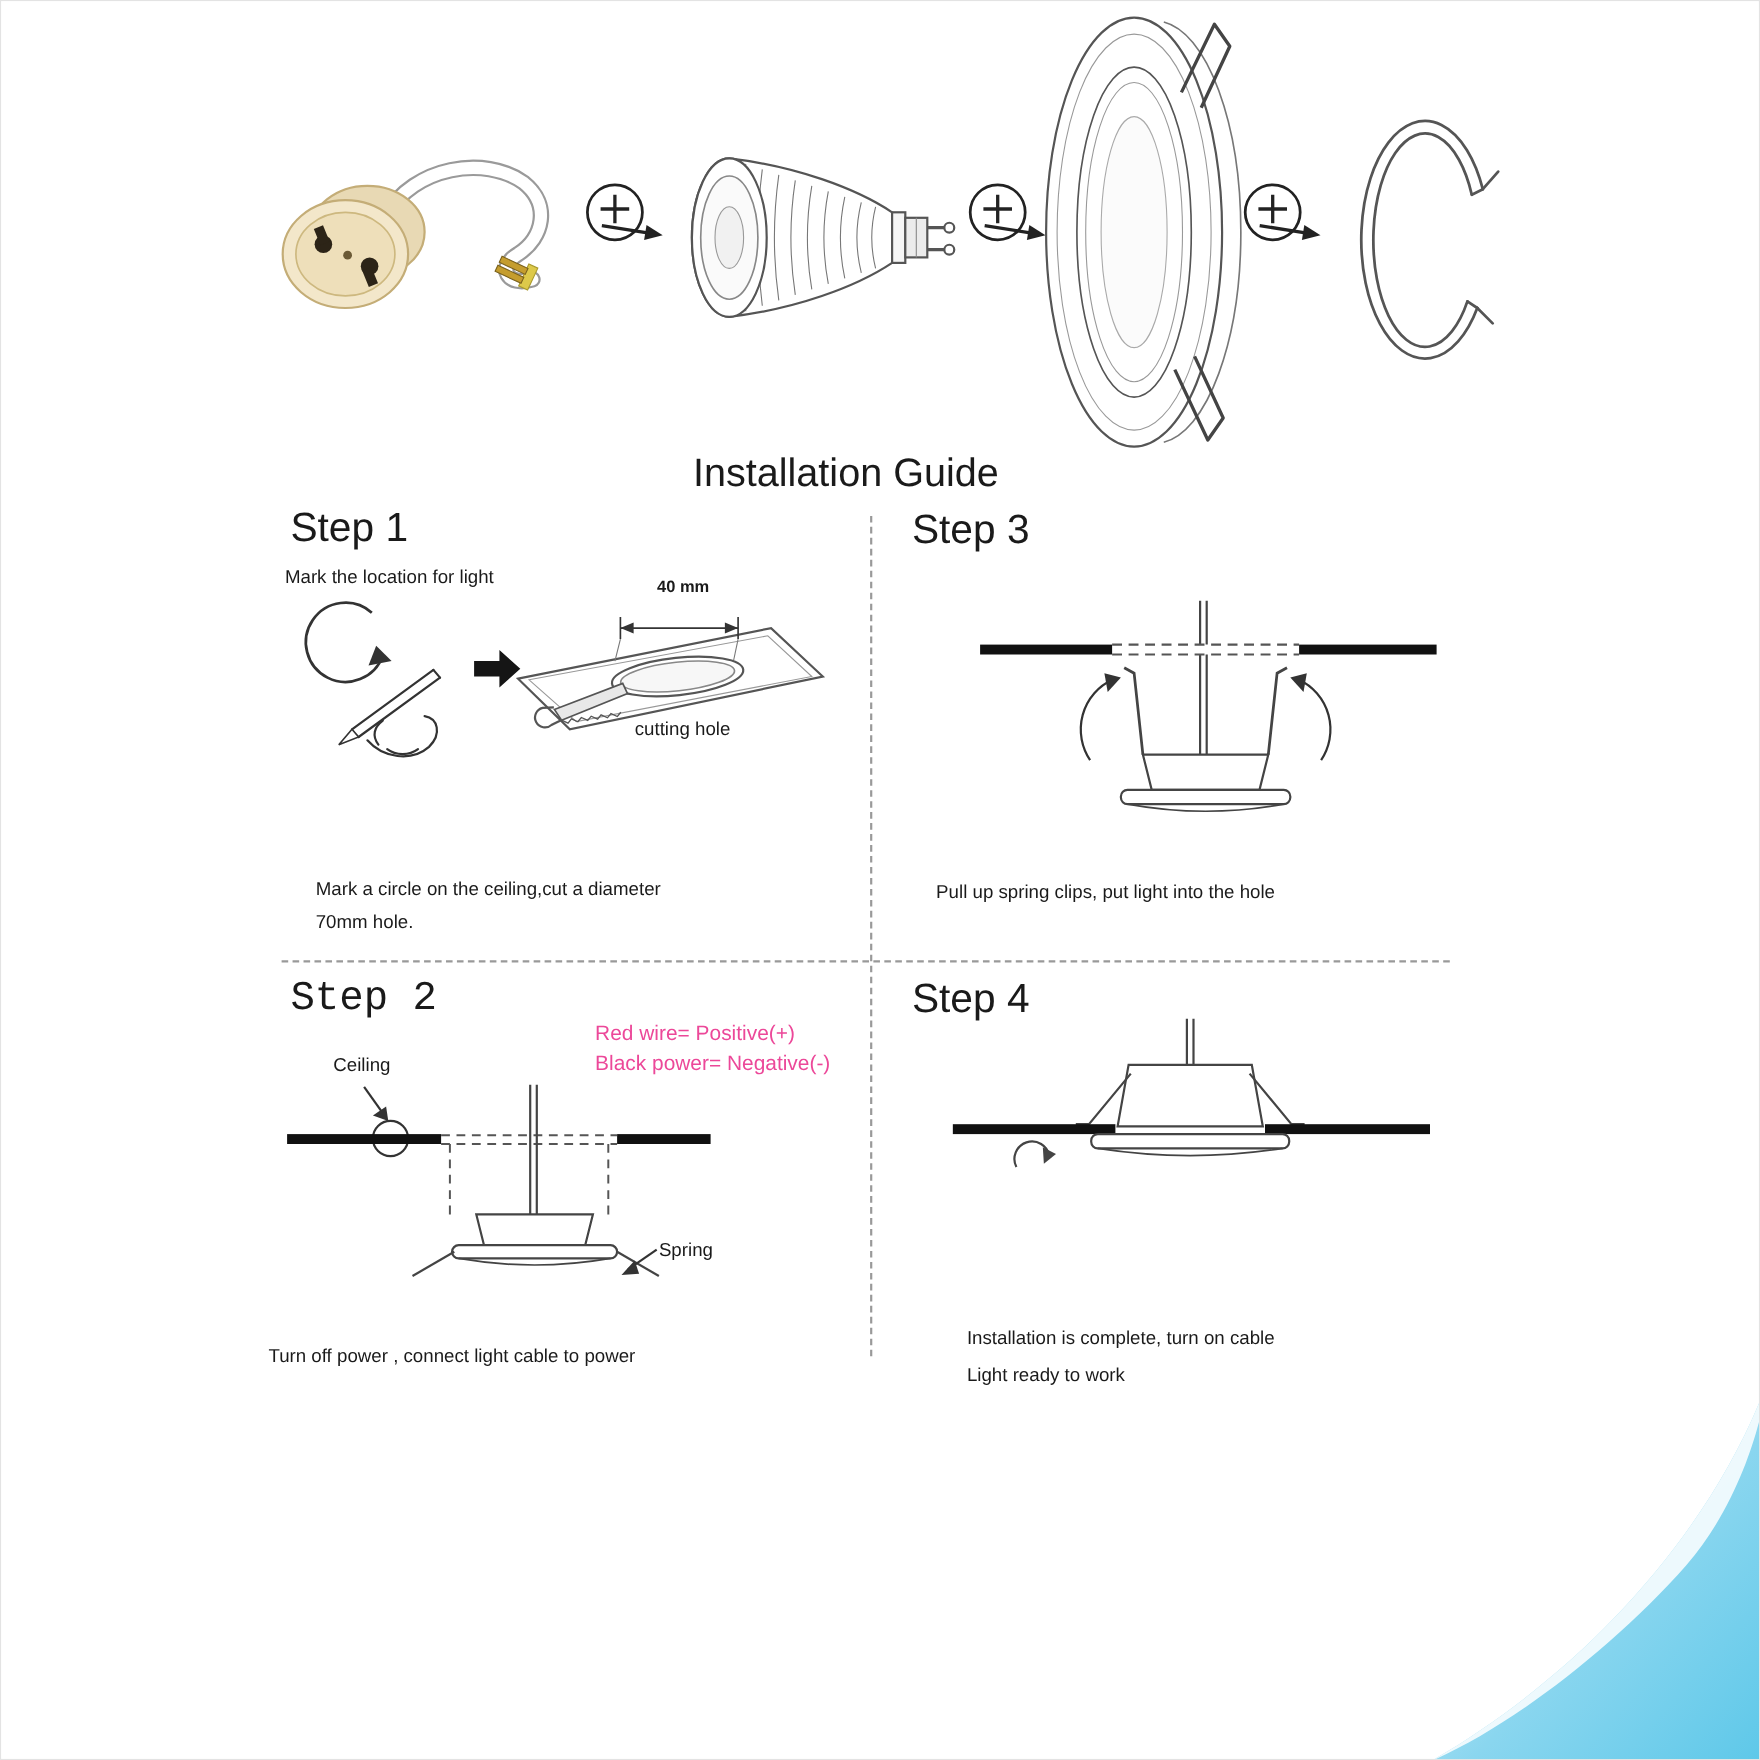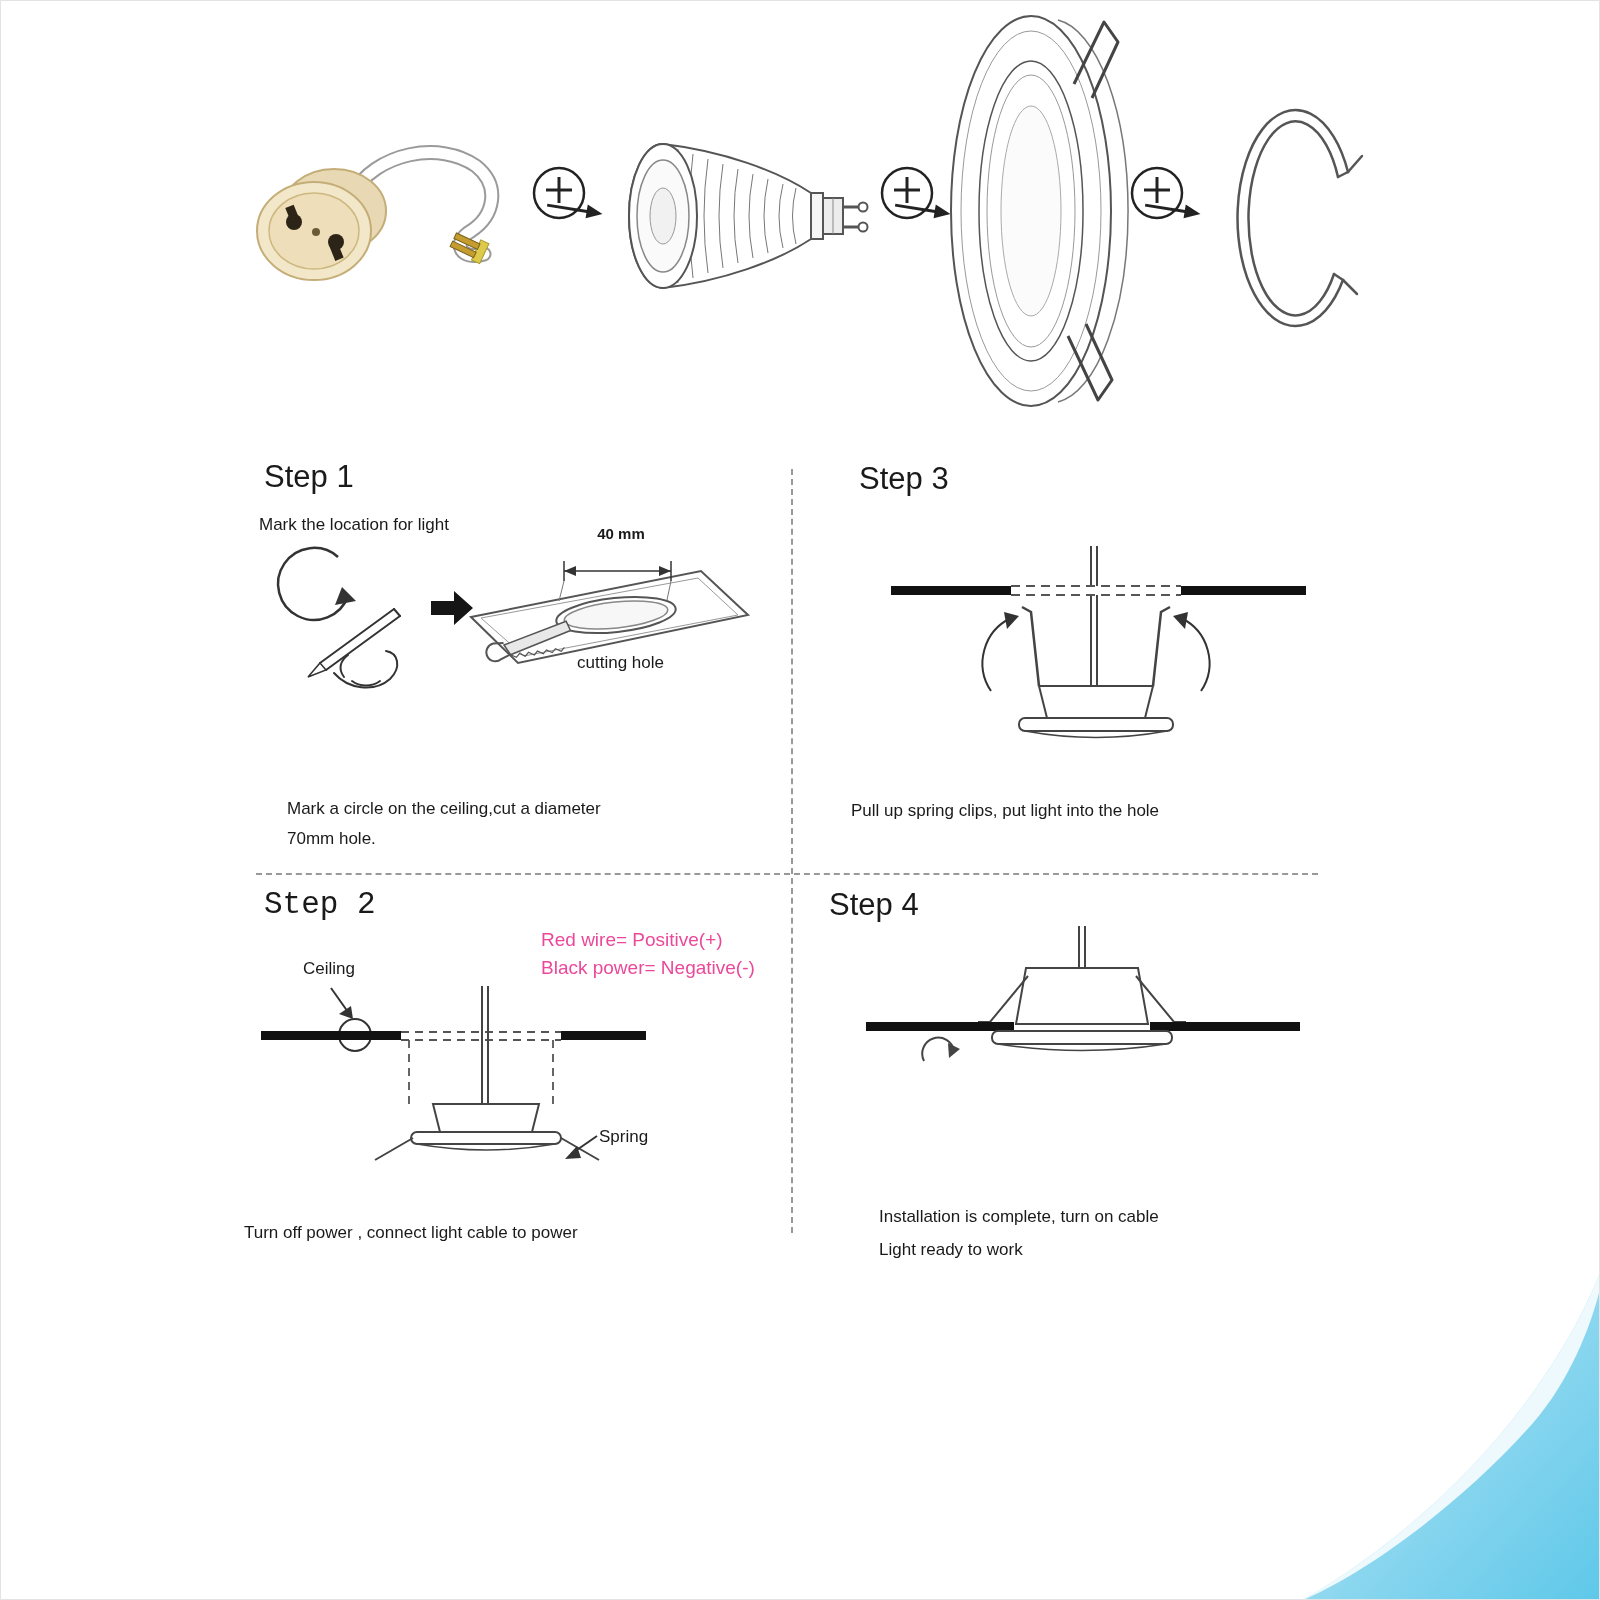--- a/index.html
+++ b/index.html
@@ -4,21 +4,21 @@
 <style>
   * { margin:0; padding:0; box-sizing:border-box; }
   html,body { background:#fff; }
   .page {
     position:relative; width:1600px; height:1600px; background:#ffffff;
     font-family:"Liberation Sans", sans-serif; color:#111; overflow:hidden;
     border:1px solid #e3e3e3;
   }
   .abs { position:absolute; }
   .t-title { font-size:36px; color:#1a1a1a; }
-  .t-step  { font-size:31px; color:#1a1a1a; }
+  .t-step  { font-size:37px; color:#1a1a1a; }
   .t-body  { font-size:17px; color:#1a1a1a; }
   .t-note  { font-size:19px; color:#ec4899; }
   .t-dim   { font-size:15px; font-weight:700; color:#1a1a1a; }
   .t-logo  { font-size:55px; font-weight:800; letter-spacing:-1.5px; color:#0d0d0d; }
   .divider-v { border-left:2px dashed #999; width:0; }
   .divider-h { border-top:2px dashed #999; height:0; }
   svg { display:block; }
 </style>
 </head>
 <body>
@@ -133,20 +133,21 @@
         <path d="M122,76 A58,108 0 1,0 117,184"></path>
         <path d="M112,81 A47,97 0 1,0 108,178"></path>
         <line x1="122" y1="76" x2="112" y2="81"></line>
         <line x1="117" y1="184" x2="108" y2="178"></line>
         <line x1="122" y1="76" x2="136" y2="60"></line>
         <line x1="117" y1="184" x2="131" y2="198"></line>
       </g>
     </svg>
   </div>
 
+  <div class="abs t-title" style="left:0; top:408px; width:1536px; text-align:center;">Installation Guide</div>
 
   <div class="abs divider-v" style="left:790px; top:468px; height:764px;"></div>
   <div class="abs divider-h" style="left:255px; top:872px; width:1062px;"></div>
 
   <div class="abs t-step" style="left:263px; top:458px;">Step 1</div>
   <div class="abs t-body" style="left:258px; top:514px;">Mark the location for light</div>
   <div class="abs t-dim" style="left:560px; top:524px; width:120px; text-align:center;">40 mm</div>
   <div class="abs t-body" style="left:576px; top:652px;">cutting hole</div>
 
   <div class="abs" style="left:255px; top:540px;">
@@ -192,21 +193,21 @@
         <polygon points="0,0 66,-8 68,2 4,11" fill="#e8e8e8" stroke="#555" stroke-width="1.5"></polygon>
         <path d="M4,11 l5,4 4,-3 5,4 4,-3 5,4 4,-3 5,4 4,-3 5,4 4,-3 5,4 4,-3" fill="none" stroke="#555" stroke-width="1.2"></path>
         <path d="M0,-2 l-10,-2 a9,9 0 1,0 4,17 l9,-2" fill="none" stroke="#555" stroke-width="2"></path>
       </g>
     </svg>
   </div>
 
   <div class="abs t-body" style="left:286px; top:798px;">Mark a circle on the ceiling,cut a diameter</div>
   <div class="abs t-body" style="left:286px; top:828px;">70mm hole.</div>
 
-  <div class="abs t-step" style="left:828px; top:460px;margin-left:30px;">Step 3</div>
+  <div class="abs t-step" style="left:828px; top:460px;">Step 3</div>
 
   <div class="abs" style="left:860px; top:545px;">
     <svg width="470" height="245" viewBox="0 0 470 245">
 
       <g stroke="#444" stroke-width="2">
         <line x1="230" y1="0" x2="230" y2="40"></line>
           <line x1="236" y1="0" x2="236" y2="40"></line>
         <line x1="230" y1="49" x2="230" y2="140"></line>
           <line x1="236" y1="49" x2="236" y2="140"></line>
       </g>

